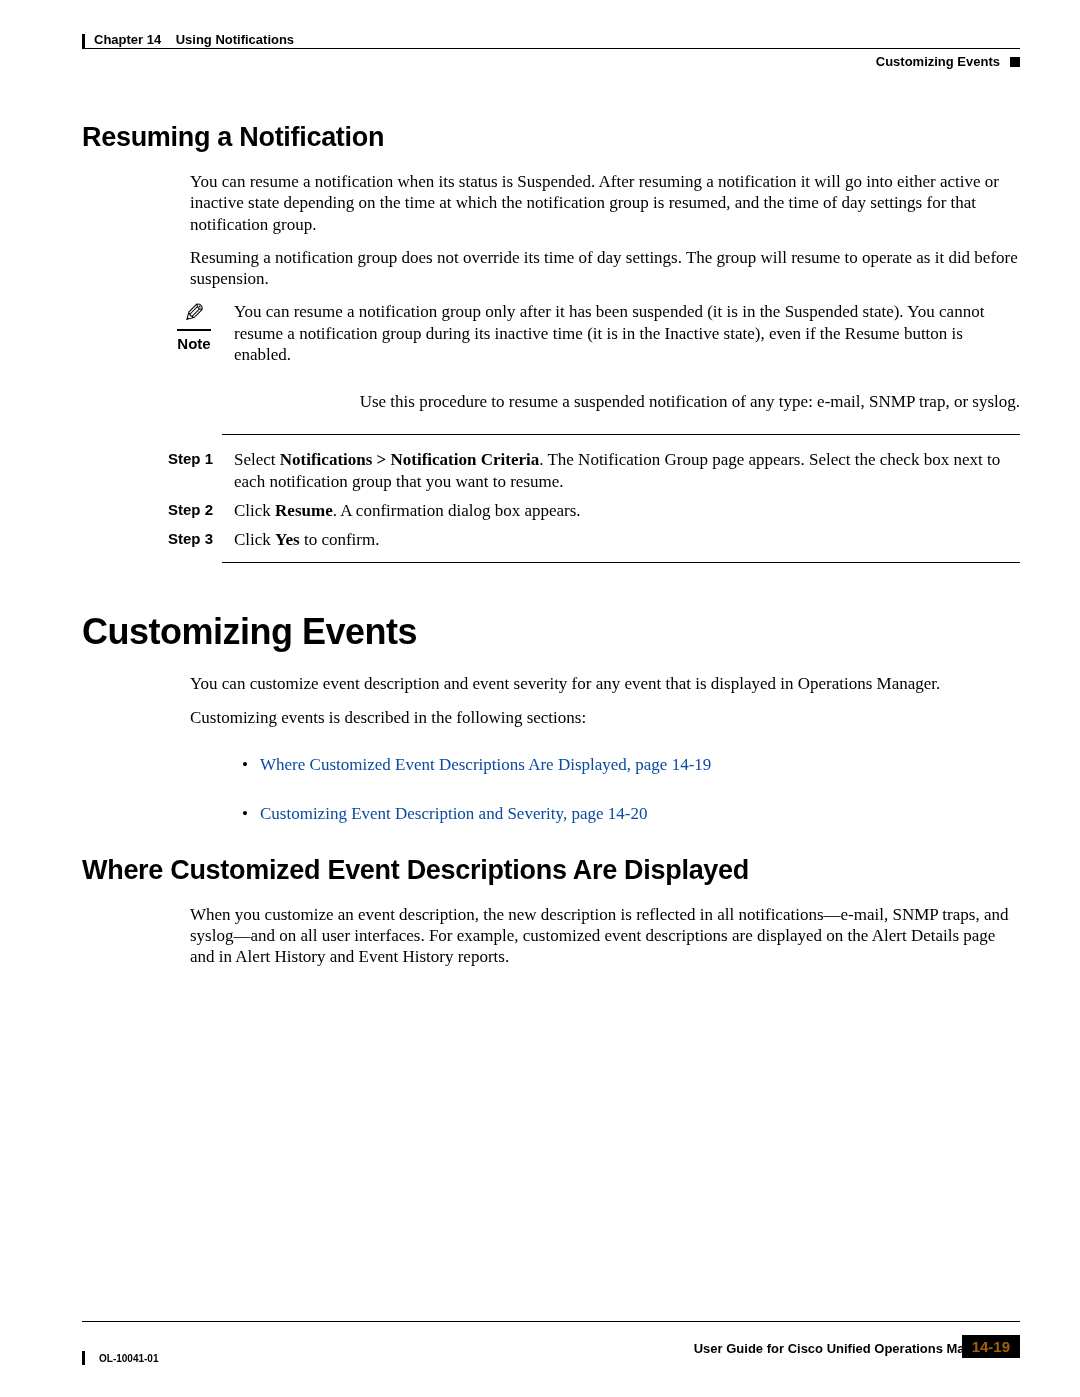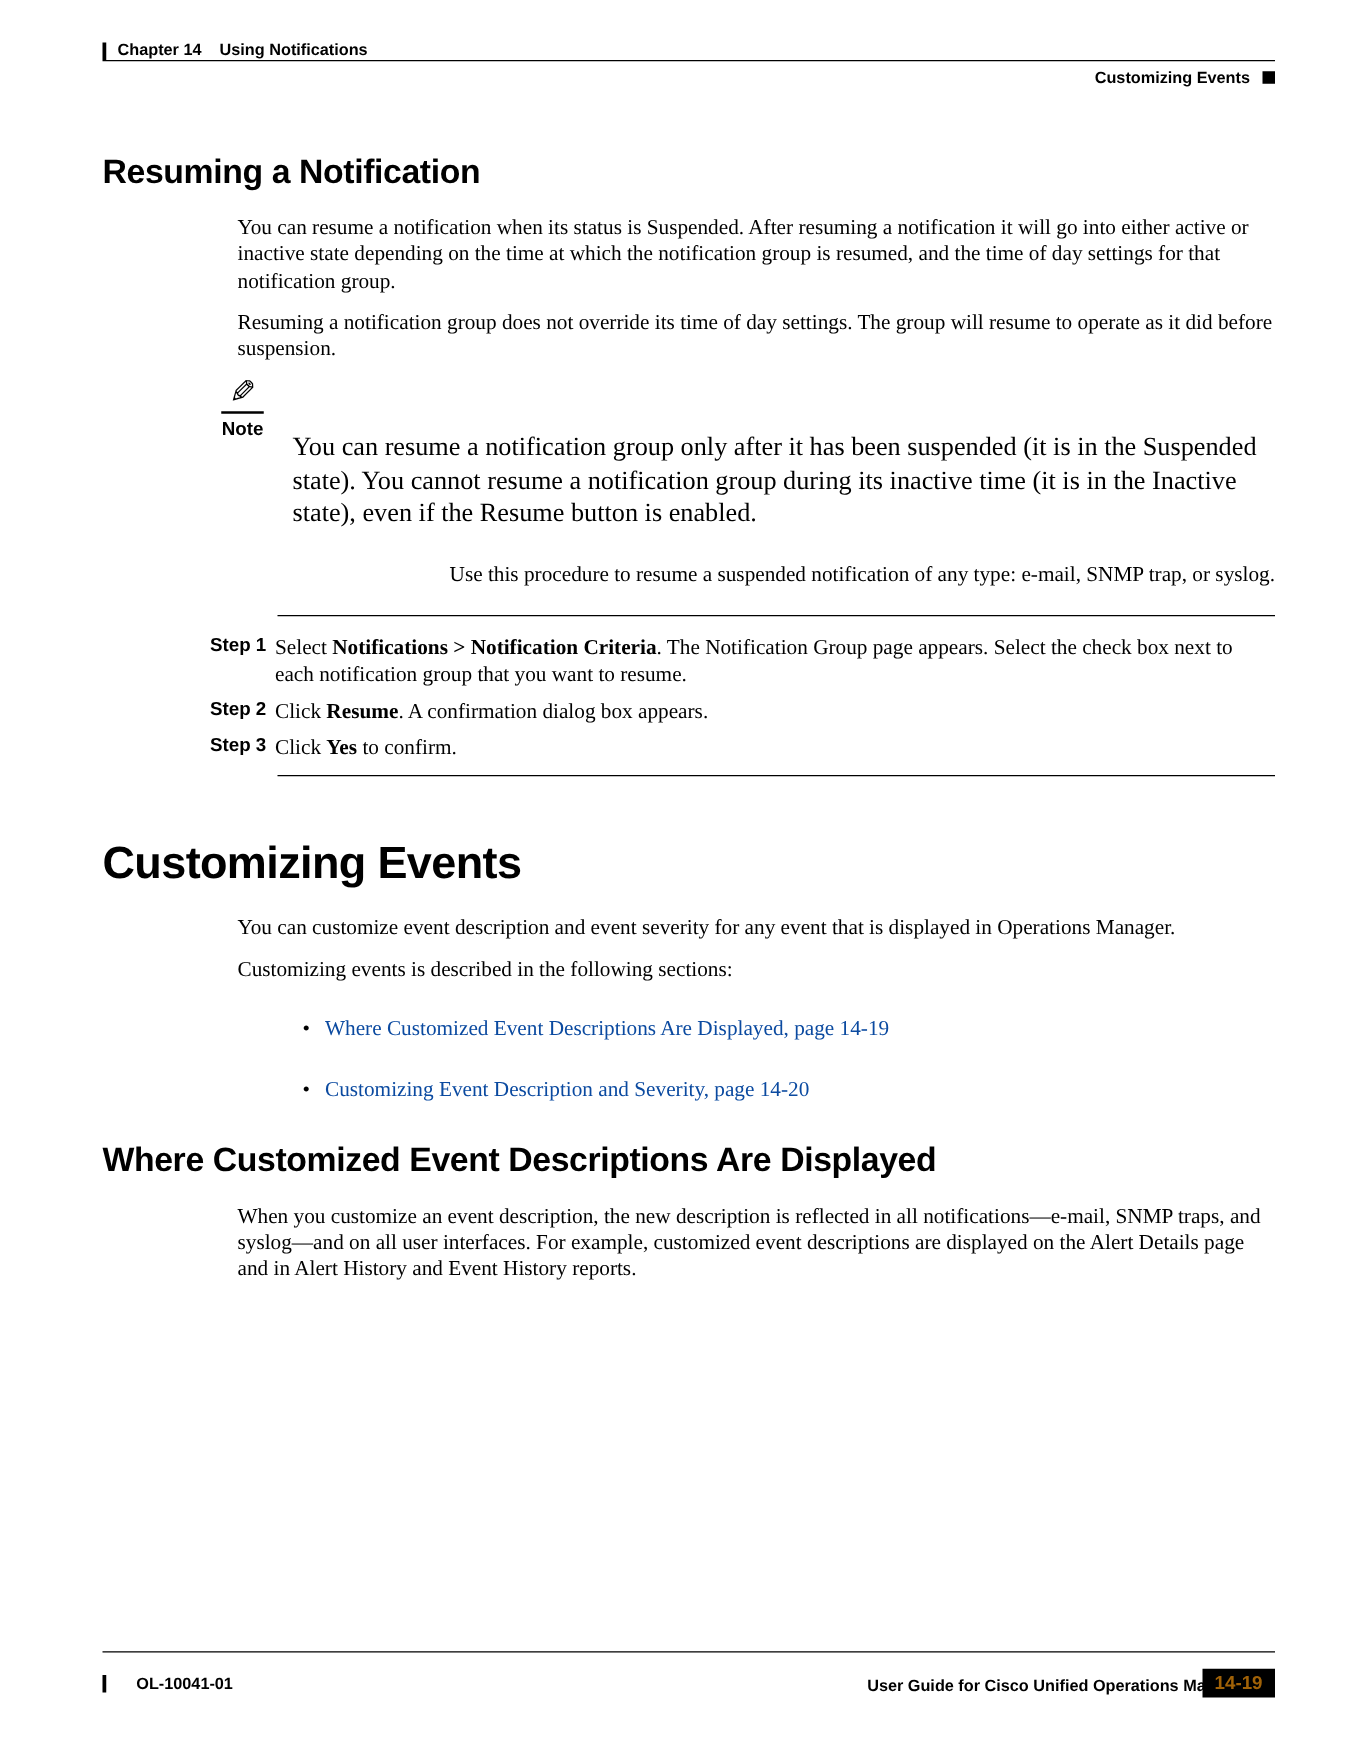--- a/index.html
+++ b/index.html
@@ -92,35 +92,35 @@
     margin: 0 auto 4px auto;
     transform: scaleX(-1);
   }
   .note-label {
     font-family: Arial, Helvetica, sans-serif;
     font-weight: 700;
     font-size: 15px;
   }
   .note-text {
     flex: 1;
-    font-size: 21px;
+    font-size: 17px;
     line-height: 1.25;
-    margin-top: 43px;
   }
   .note-wrap { margin-left: 86px; margin-top: 10px; }
   .sep-rule {
     border: none;
     border-top: 1px solid #000;
     margin: 22px 0 0 140px;
   }
   .steps { margin-top: 14px; }
   .step-row {
     display: flex;
     align-items: flex-start;
     margin-bottom: 8px;
+    gap: 14px;
   }
   .step-label {
     width: 52px;
     font-family: Arial, Helvetica, sans-serif;
     font-weight: 700;
     font-size: 15px;
     padding-top: 1px;
   }
   .step-text {
     flex: 1;
@@ -174,25 +174,25 @@
     align-items: center;
     gap: 10px;
     margin-top: 34px;
   }
   .ftr-lower {
     position: relative;
     height: 22px;
     margin-top: 6px;
   }
   .ftr-left {
-    position: absolute; left: 0; top: 2px;
-    display: flex; align-items: center; gap: 24px;
-    font-family: Arial, Helvetica, sans-serif;
-    font-weight: 700;
-    font-size: 13px;
+    position: absolute; left: 0; top: 14px;
+    display: flex; align-items: center; gap: 14px;
+    font-family: Arial, Helvetica, sans-serif;
+    font-weight: 700;
+    font-size: 10px;
   }
   .ftr-left .vbar {
     width: 3px; height: 14px; background: #000; display: inline-block;
   }
   .ftr-page {
     position: absolute; right: 0; top: -2px;
     background: #000; color: #a16207;
     font-family: Arial, Helvetica, sans-serif;
     font-weight: 700;
     font-size: 15px;

